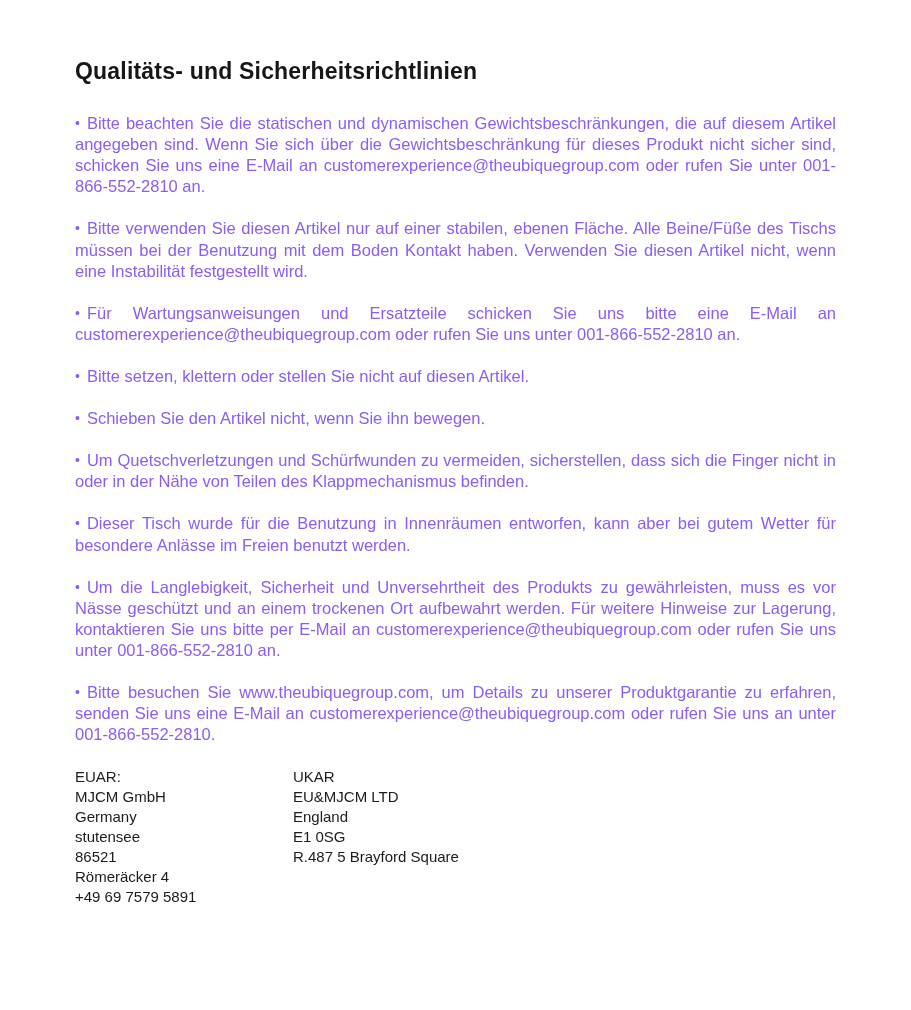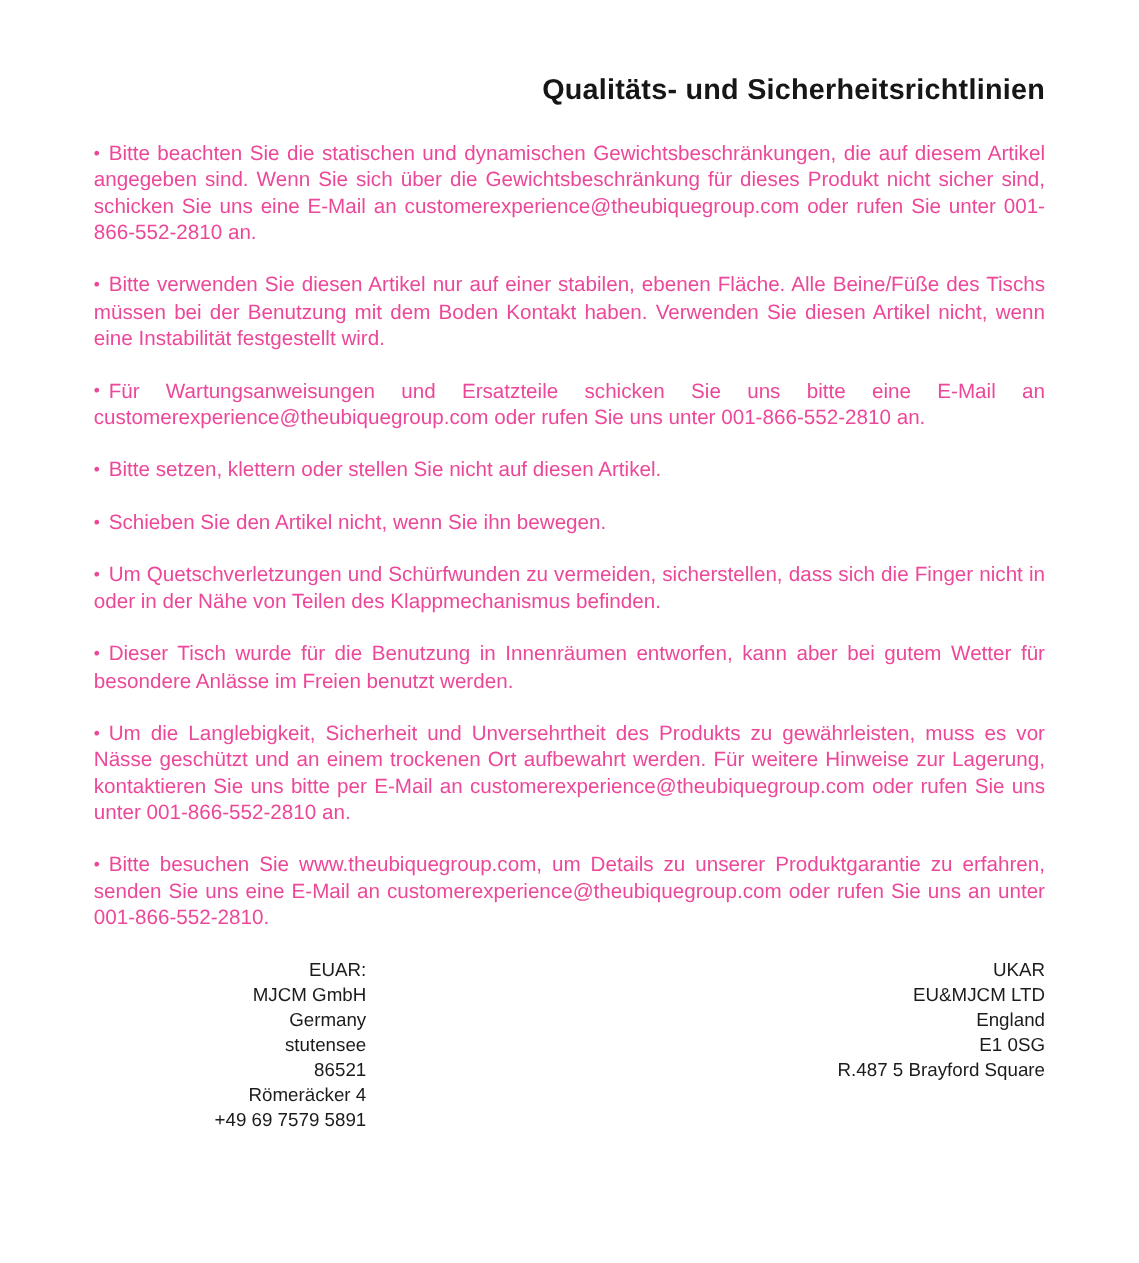--- a/index.html
+++ b/index.html
@@ -14,48 +14,48 @@
   }
   .page {
     width: 911px;
     min-height: 1010px;
     padding: 58px 75px 40px 75px;
     background: #ffffff;
   }
   .page-title {
     font-size: 23px;
     font-weight: 700;
-    text-align: right;
+    text-align: left;
     letter-spacing: 0.2px;
     margin-bottom: 28px;
     color: #161617;
   }
   .bullets {
     width: 100%;
   }
   .bullet-item {
     font-size: 16.5px;
     line-height: 1.28;
     text-align: justify;
     margin-bottom: 21px;
-    color: #ec4899;
+    color: #8b5cf6;
   }
   .bullet-marker {
     display: inline-block;
     padding-right: 7px;
     font-size: 14px;
     vertical-align: 1px;
   }
   .contacts {
     display: flex;
     margin-top: 22px;
     font-size: 15px;
     line-height: 20px;
   }
-  .contact-col { display: block; text-align: right; }
+  .contact-col { display: block; }
   .contact-col.euar { width: 218px; flex: 0 0 218px; }
   .contact-col.ukar { flex: 1; }
   .contact-line { white-space: nowrap; }
 </style>
 </head>
 <body>
 
 <div class="page">
 
   <h1 class="page-title">Qualitäts- und Sicherheitsrichtlinien</h1>

